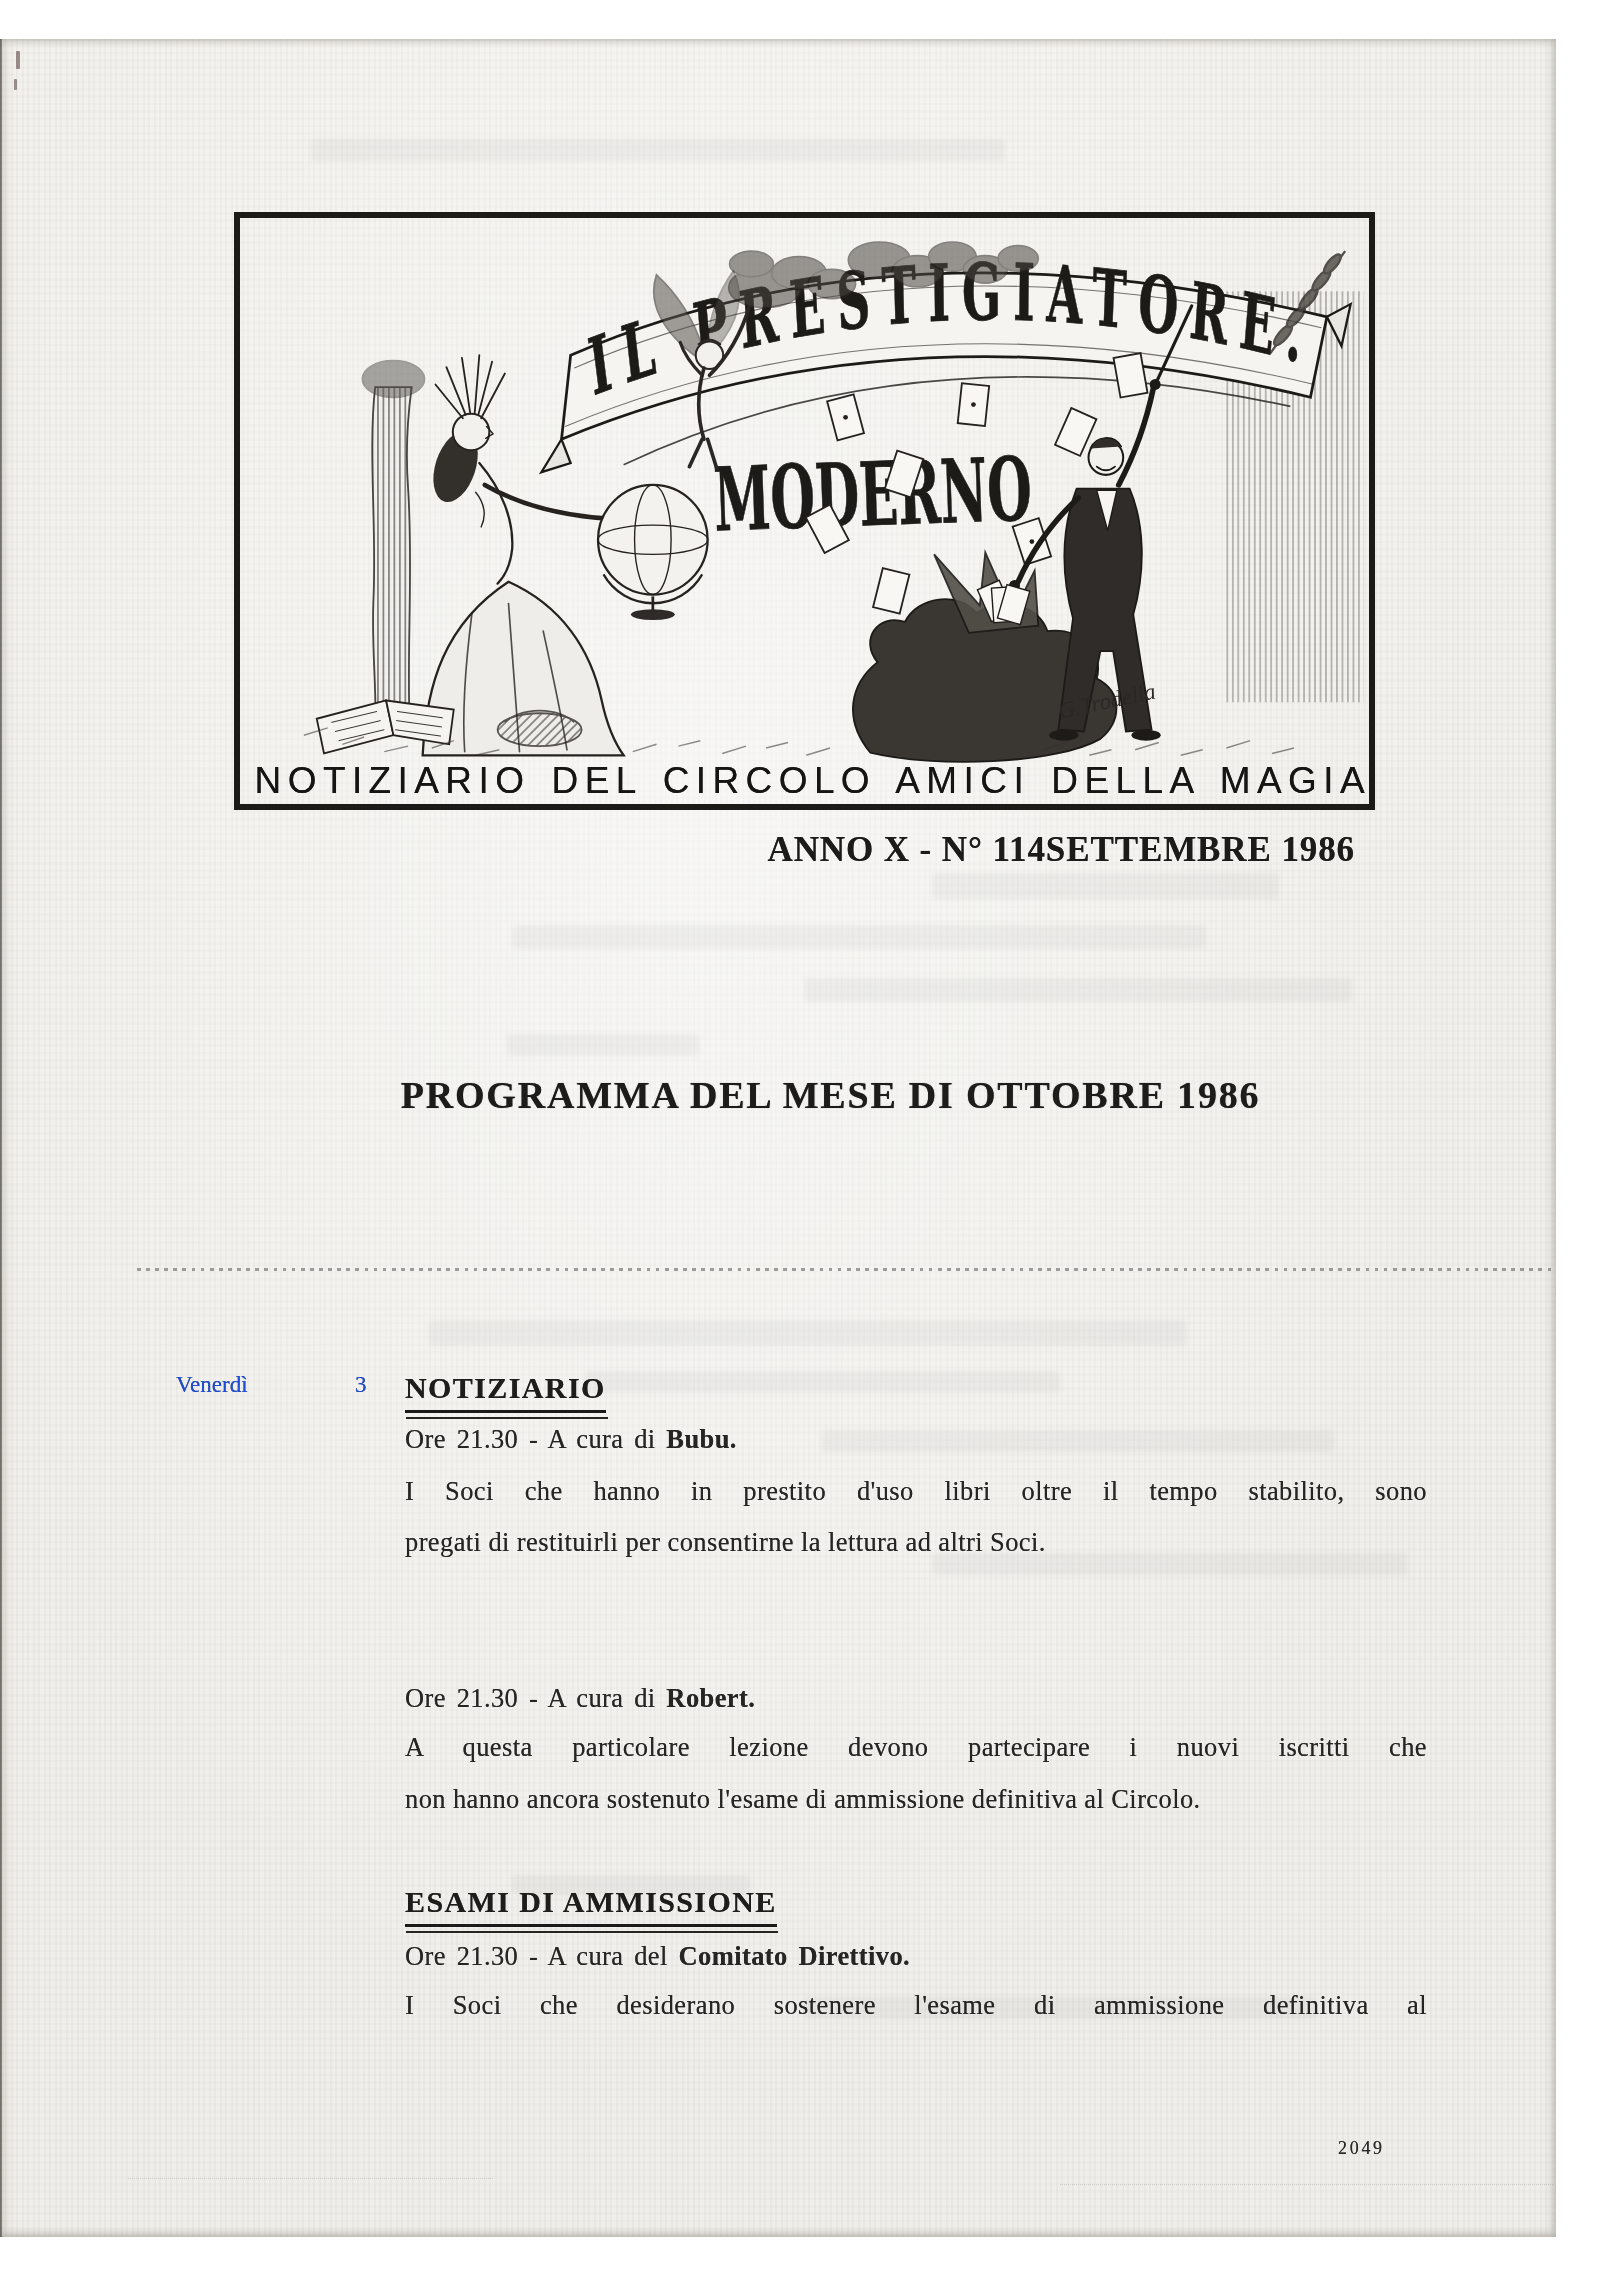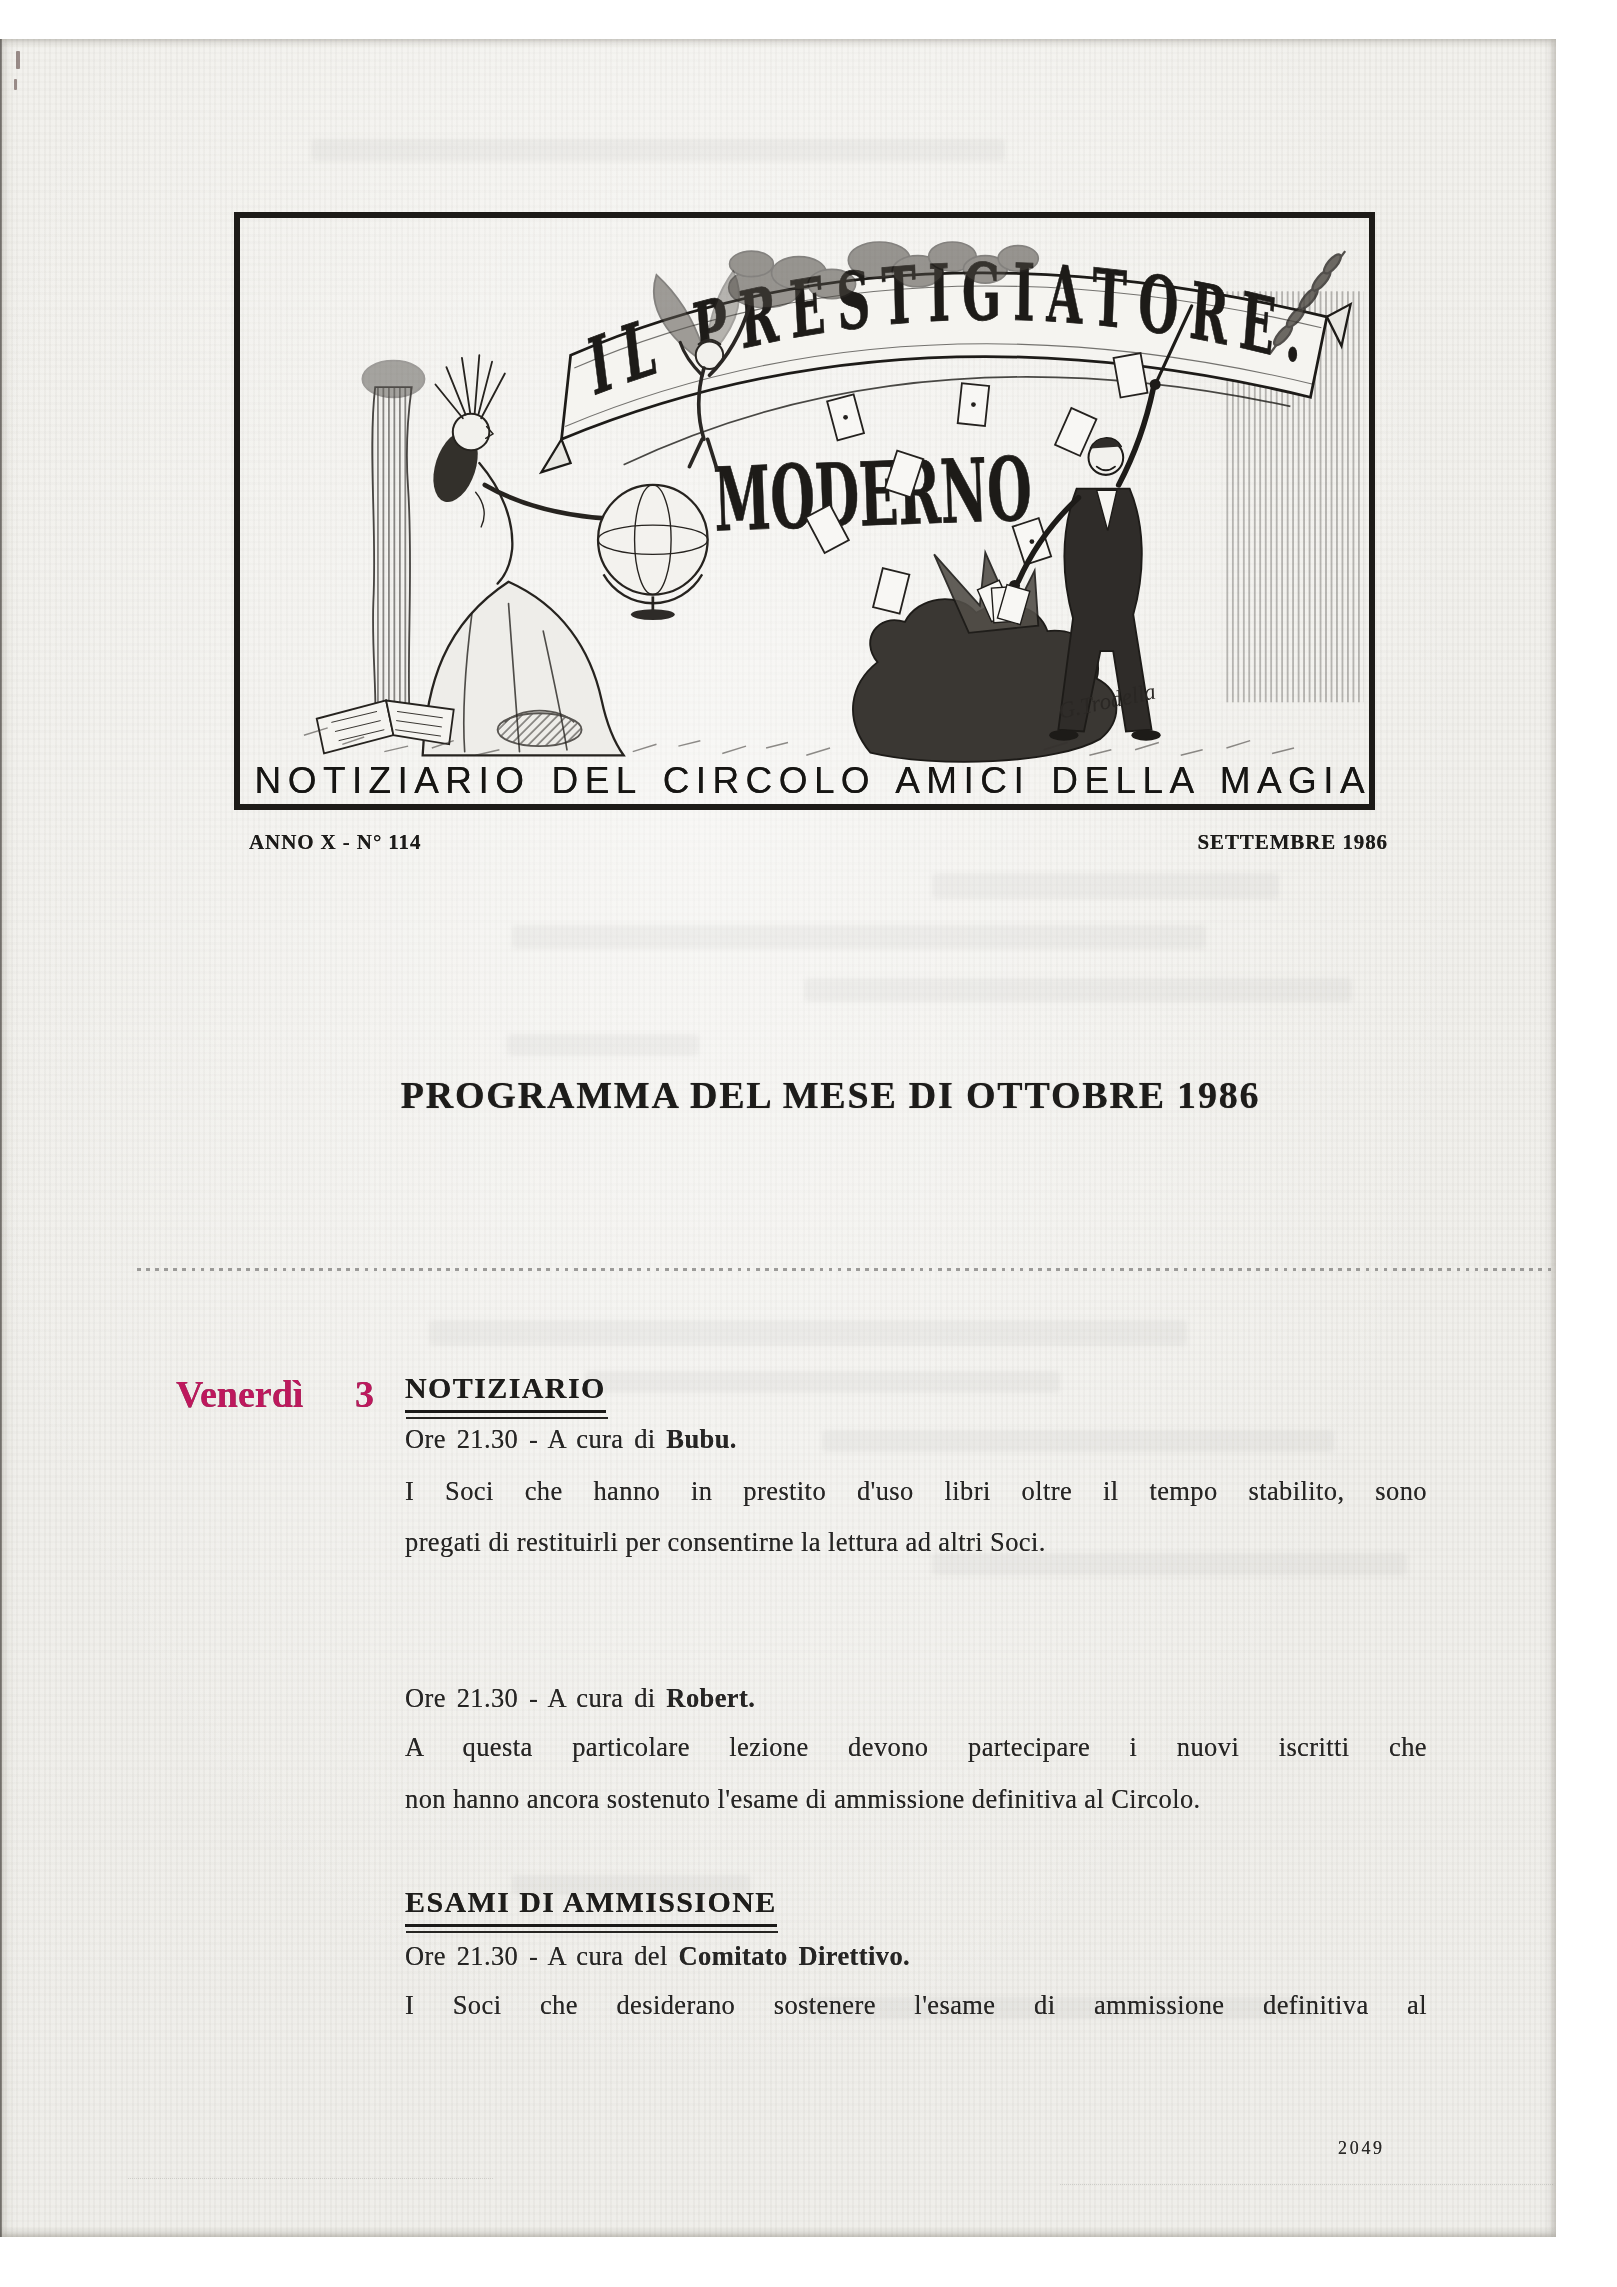--- a/index.html
+++ b/index.html
@@ -21,34 +21,34 @@
 
   
   #masthead{position:absolute;left:234px;top:212px;width:1141px;height:598px;
     border:6.4px solid #1d1b18;box-sizing:border-box;}
   #masthead svg{position:absolute;left:0;top:0;width:1128px;height:585px;}
   #mast-caption{position:absolute;left:14.6px;top:542px;width:1106px;white-space:nowrap;
     font-family:"Liberation Sans",sans-serif;font-size:37px;letter-spacing:6.4px;word-spacing:4.6px;
     color:#161513;text-shadow:0 0 0.5px rgba(20,20,18,0.8);}
 
   
-  #issue-line{position:absolute;left:249px;top:830px;width:1139px;display:flex;
-    justify-content:space-between;font-weight:bold;font-size:21px;letter-spacing:0.9px;
+  #issue-line{position:absolute;left:216px;top:830px;width:1139px;display:flex;
+    justify-content:flex-end;font-weight:bold;font-size:35px;letter-spacing:0.9px;
     color:#1c1b19;text-shadow:0 0 0.6px rgba(25,24,22,0.75);}
 
   
   #prog-title{position:absolute;left:234px;top:1073px;width:1193px;text-align:center;
     font-weight:bold;font-size:38px;letter-spacing:1.8px;color:#1d1c1a;
     text-shadow:0 0 0.7px rgba(25,24,22,0.8);}
 
   .dotline{position:absolute;height:2.7px;opacity:.85;
     background:repeating-linear-gradient(90deg,#8d8c8a 0 3.7px,rgba(0,0,0,0) 3.7px 9.1px);}
 
   
-  .daycell{position:absolute;font-weight:bold;font-size:38px;color:#be185d;
+  .daycell{position:absolute;font-weight:normal;font-size:23px;color:#1d4ed8;
     text-shadow:0 0 0.6px rgba(25,24,22,0.7);}
   .sec-heading{position:absolute;font-weight:bold;font-size:30px;letter-spacing:1.4px;
     color:#1e1d1b;text-shadow:0 0 0.6px rgba(25,24,22,0.75);}
   .hu{display:inline-block;position:relative;padding-bottom:4.6px;border-bottom:3.7px solid #1b1a18;}
   .hu::after{content:"";position:absolute;left:0.9px;right:-1.8px;bottom:-9.1px;height:1.8px;background:#262522;}
   .body-line{position:absolute;font-size:26.5px;letter-spacing:0.4px;color:#262524;
     line-height:1.15;text-shadow:0 0 0.5px rgba(30,29,27,0.65);}
   .body-line b{font-weight:bold;}
   .ore{word-spacing:3.7px;}
   .just{text-align:justify;text-align-last:justify;}

